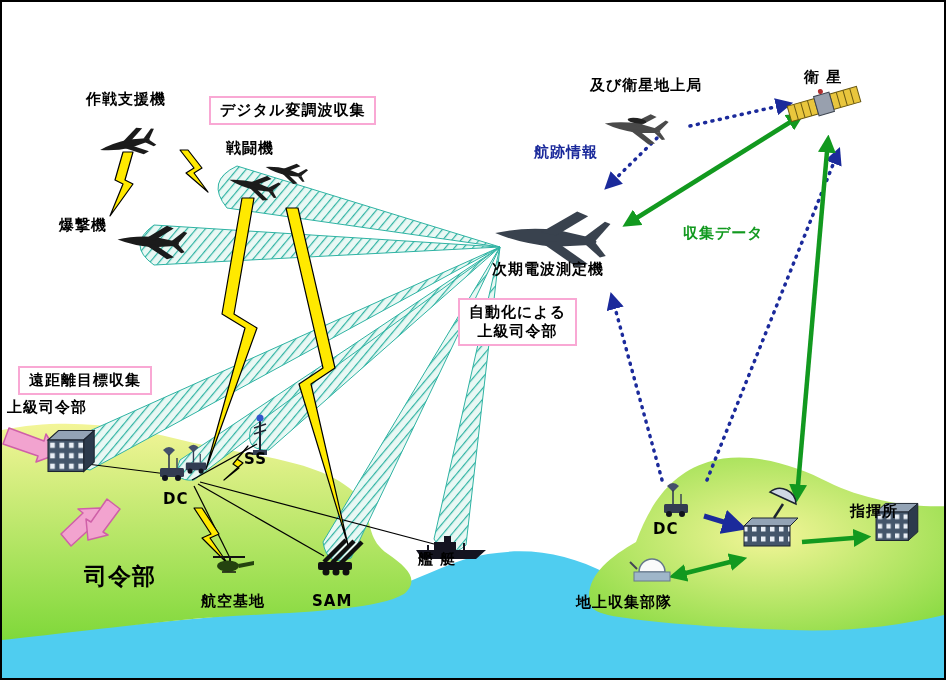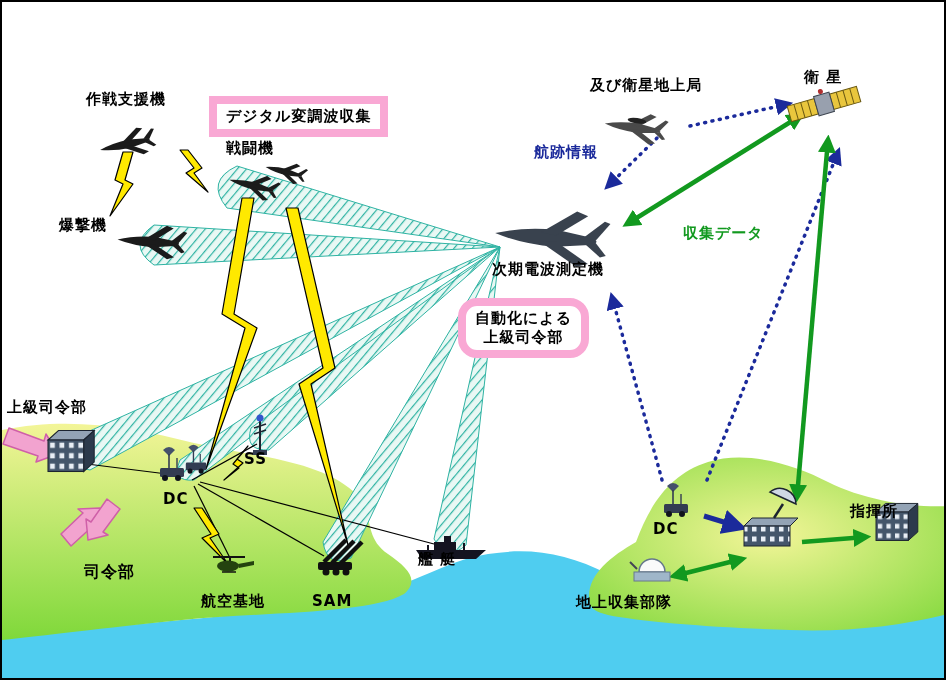--- a/index.html
+++ b/index.html
@@ -7,23 +7,23 @@
   body { margin: 0; background: #777; font-family: "DejaVu Sans", sans-serif; }
   #canvas {
     position: relative; width: 946px; height: 680px;
     background: #fff; border: 2px solid #000; overflow: hidden;
   }
   #canvas svg { position: absolute; left: 0; top: 0; }
   .lbl {
     position: absolute; font-weight: bold; font-size: 15px; color: #000;
     white-space: nowrap; letter-spacing: 1px; line-height: 1.25;
   }
-  .lbl.big { font-size: 16px; }
-  .lbl.boxed { border: 8px solid #f9a8d4; background: #fff; padding: 3px 9px; }
-  .lbl.center { text-align: center; border-radius: 19px; }
+  .lbl.big { font-size: 23px; }
+  .lbl.boxed { border: 2px solid #f9a8d4; background: #fff; padding: 3px 9px; }
+  .lbl.center { text-align: center; }
   .lbl.blue  { color: var(--blue-dotted, #1b2a9b); font-family: Liberation Mono, monospace; }
   .lbl.green { color: var(--green-arrow, #12991f); }
   .lbl span { display: block; }
 </style>
 </head>
 <body>
 
 <div id="canvas">
 
 <svg width="946" height="680" viewBox="0 0 946 680">
@@ -225,20 +225,21 @@
 <div class="lbl" style="left:802px; top:66px">衛 星</div>
 <div class="lbl blue" style="left:532px; top:143px">航跡情報</div>
 <div class="lbl green" style="left:681px; top:222px">収集データ</div>
 <div class="lbl" style="left:490px; top:258px">次期電波測定機</div>
 
 <div class="lbl boxed center" style="left:456px; top:296px">
   <span>自動化による</span>
   <span>上級司令部</span>
 </div>
 
+<div class="lbl boxed" style="left:16px; top:364px">遠距離目標収集</div>
 <div class="lbl" style="left:5px; top:396px">上級司令部</div>
 <div class="lbl" style="left:242px; top:448px">SS</div>
 <div class="lbl" style="left:161px; top:488px">DC</div>
 <div class="lbl big" style="left:82px; top:560px">司令部</div>
 <div class="lbl" style="left:199px; top:590px">航空基地</div>
 <div class="lbl" style="left:310px; top:590px">SAM</div>
 <div class="lbl" style="left:416px; top:548px">艦 艇</div>
 <div class="lbl" style="left:651px; top:518px">DC</div>
 <div class="lbl" style="left:848px; top:500px">指揮所</div>
 <div class="lbl" style="left:574px; top:591px">地上収集部隊</div>

